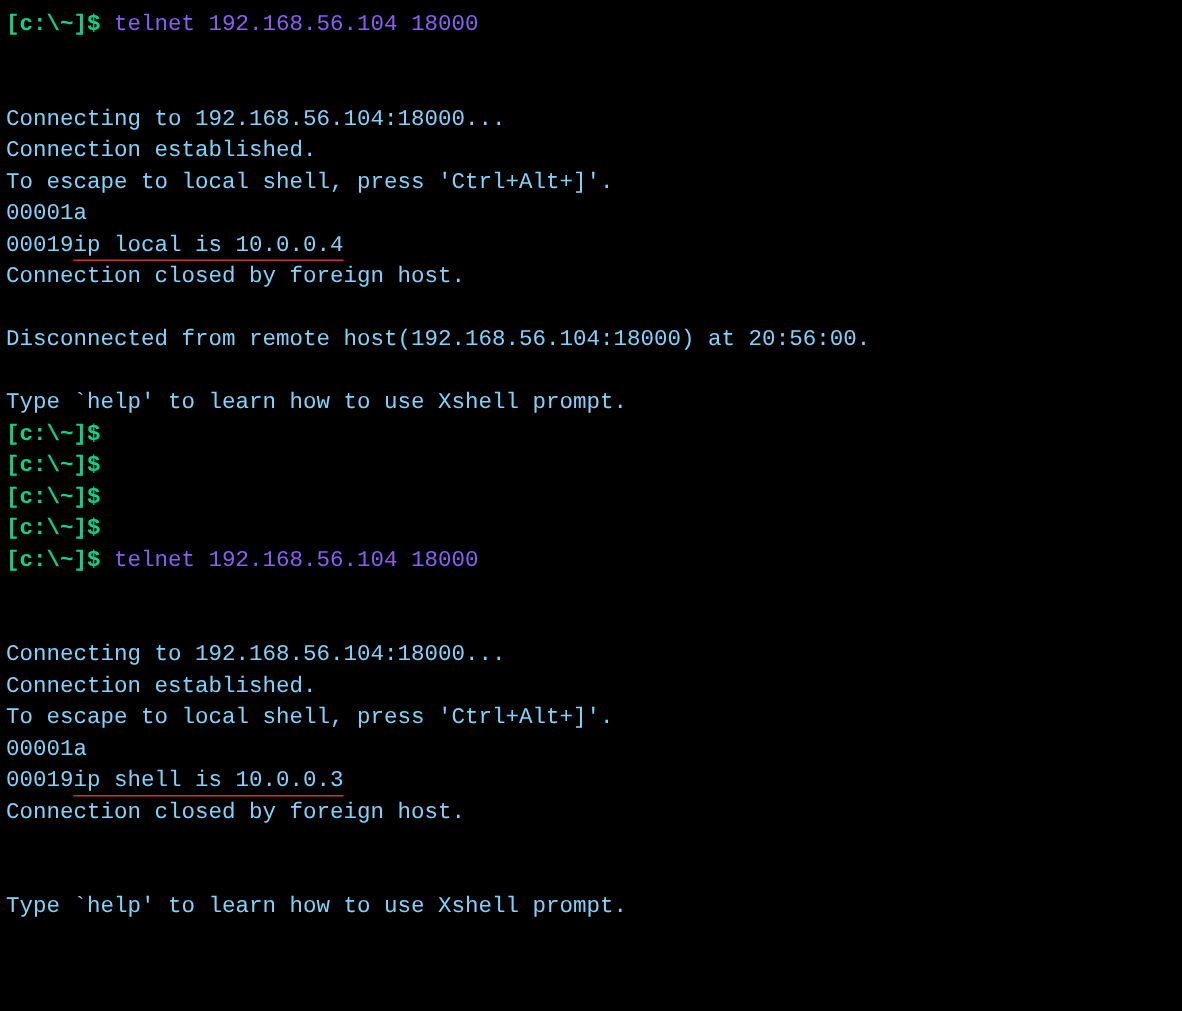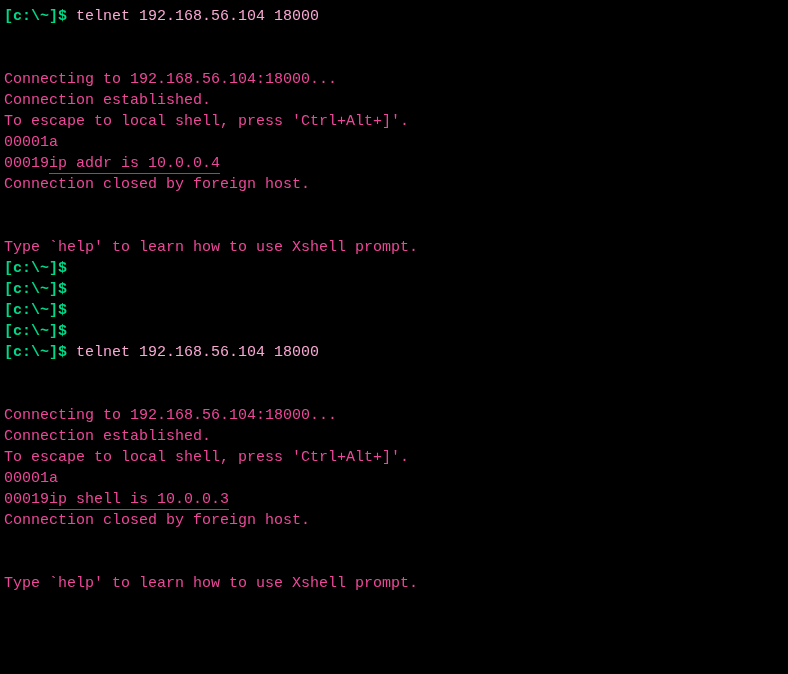--- a/index.html
+++ b/index.html
@@ -20,45 +20,46 @@
     }
     .line {
       white-space: pre;
       min-height: 21px;
     }
     .prompt {
       color: #00d787;
       font-weight: bold;
     }
     .cmd {
-      color: #f9a8d4;
+      color: #8b5cf6;
     }
     .output {
-      color: #ec4899;
+      color: #7dd3fc;
     }
     .underline {
       border-bottom: 1.5px solid #cc3333;
       padding-bottom: 1px;
     }
   </style>
 </head>
 <body>
 
 <div>
 
   <div class="line"><span class="prompt">[c:\~]$ </span><span class="cmd">telnet 192.168.56.104 18000</span></div>
   <div class="line"></div>
   <div class="line"></div>
   <div class="line output">Connecting to 192.168.56.104:18000...</div>
   <div class="line output">Connection established.</div>
   <div class="line output">To escape to local shell, press 'Ctrl+Alt+]'.</div>
   <div class="line output">00001a</div>
-  <div class="line output"><span>00019</span><span class="underline">ip addr is 10.0.0.4</span></div>
+  <div class="line output"><span>00019</span><span class="underline">ip local is 10.0.0.4</span></div>
   <div class="line output">Connection closed by foreign host.</div>
   <div class="line"></div>
+  <div class="line output">Disconnected from remote host(192.168.56.104:18000) at 20:56:00.</div>
   <div class="line"></div>
   <div class="line output">Type `help' to learn how to use Xshell prompt.</div>
 
   <div class="line"><span class="prompt">[c:\~]$</span></div>
   <div class="line"><span class="prompt">[c:\~]$</span></div>
   <div class="line"><span class="prompt">[c:\~]$</span></div>
   <div class="line"><span class="prompt">[c:\~]$</span></div>
 
   <div class="line"><span class="prompt">[c:\~]$ </span><span class="cmd">telnet 192.168.56.104 18000</span></div>
   <div class="line"></div>

